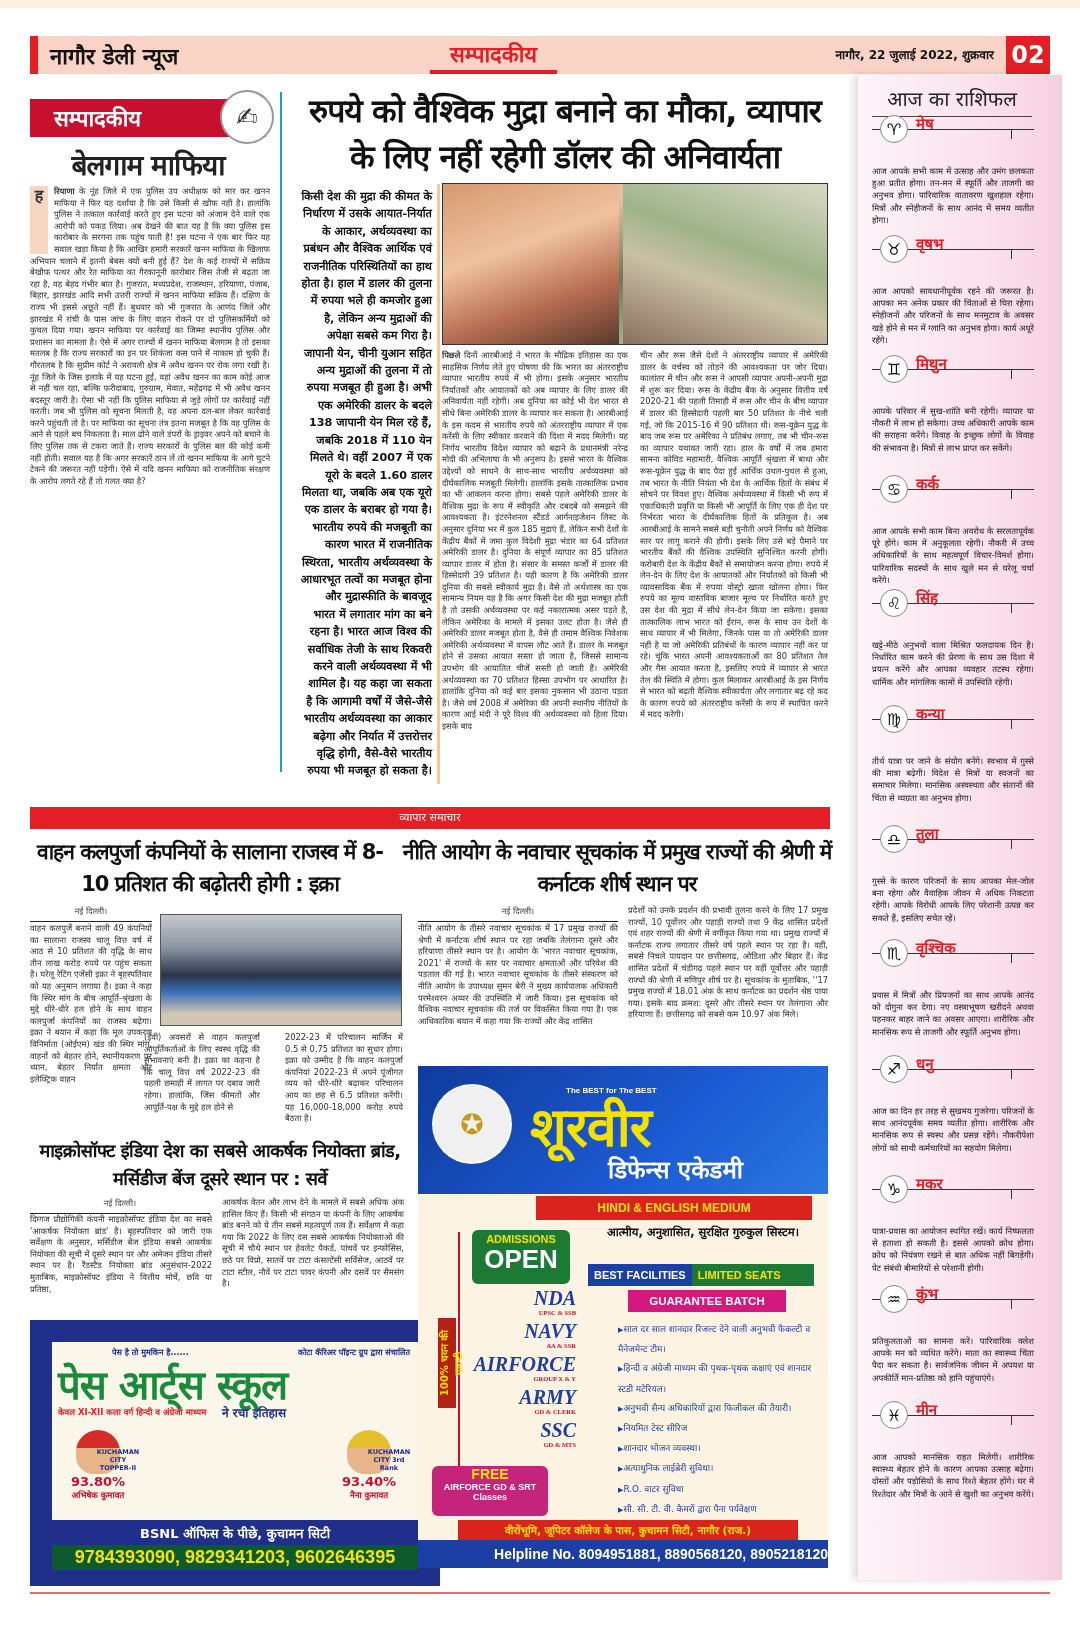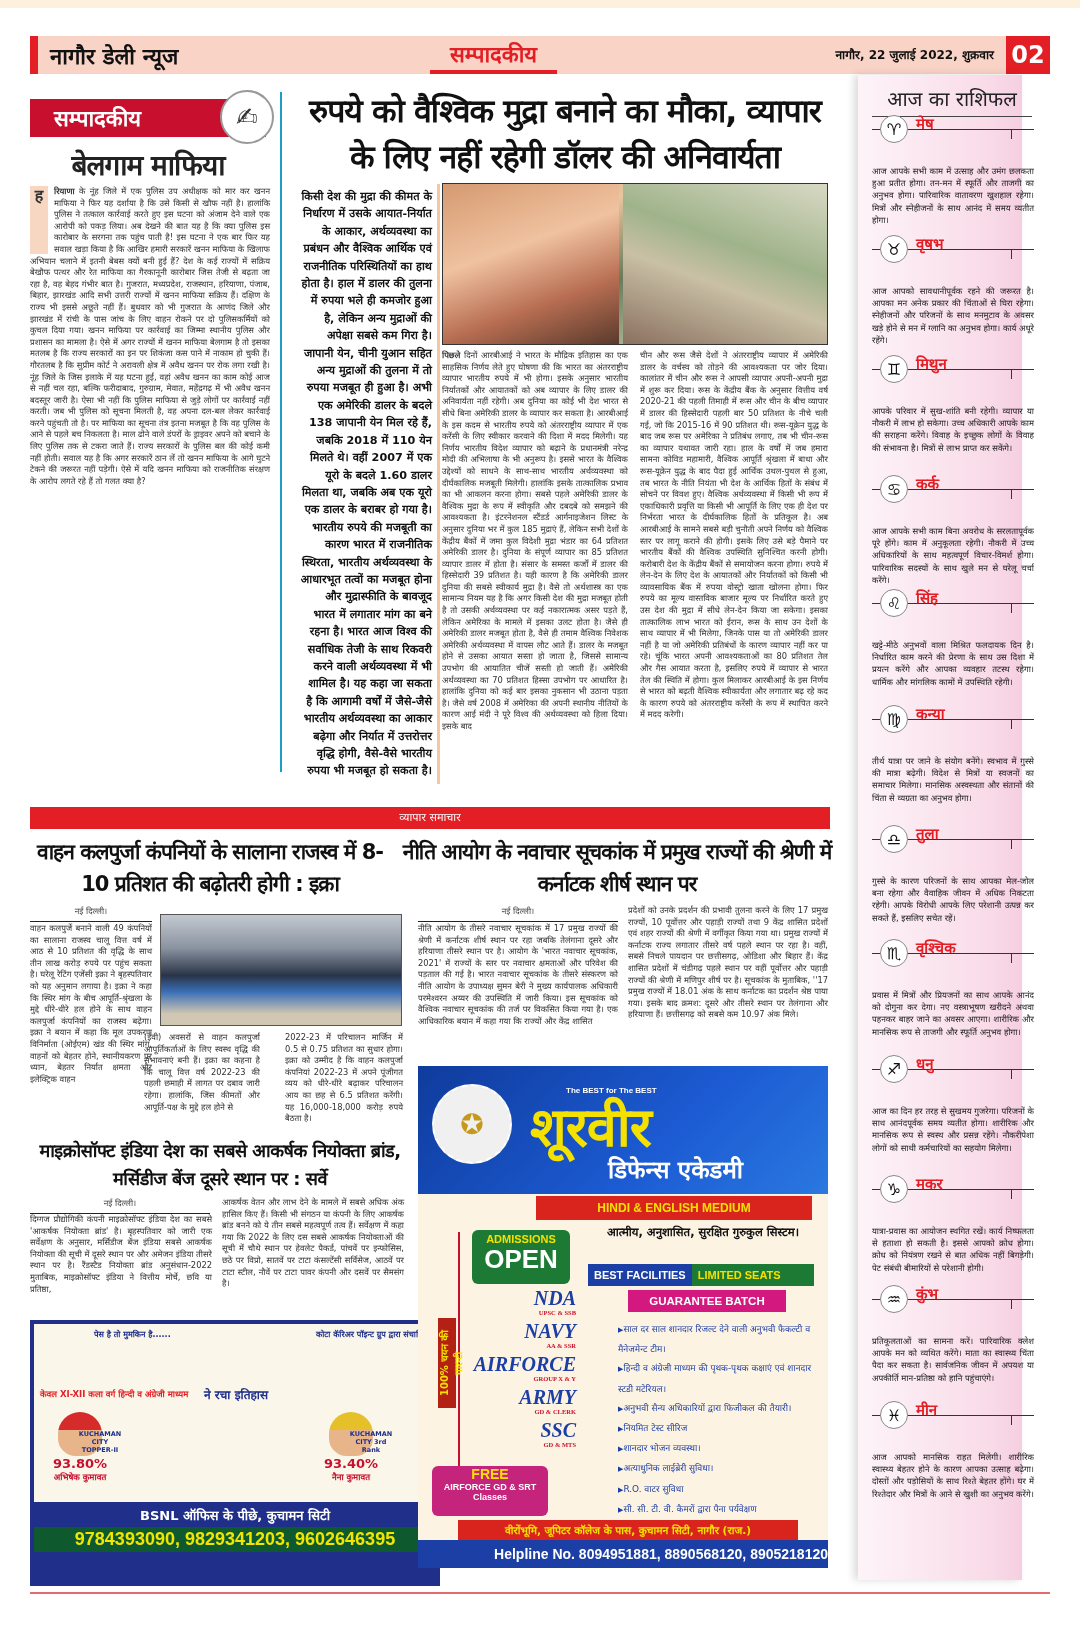--- a/index.html
+++ b/index.html
@@ -22,39 +22,39 @@
 .mainhead{position:absolute;left:295px;top:88px;width:540px;text-align:center;font-size:32px;font-weight:bold;line-height:46px;color:#111;letter-spacing:-1px}
 .pull{position:absolute;left:300px;top:188px;width:132px;font-size:11.2px;line-height:17.4px;text-align:right;color:#111;font-weight:bold}
 .pulldiv{position:absolute;left:437px;top:184px;width:3px;height:600px;background:#f6c6a0}
 .photo{position:absolute;left:442px;top:183px;width:386px;height:162px;background:linear-gradient(135deg,#8a6a4a 0%,#c9a06d 20%,#e7c6a0 35%,#6a7a5a 50%,#aebc9b 65%,#d0c7a8 80%,#4a4a3e 100%);border:1px solid #333}
 .photo .p1{position:absolute;left:0;top:0;width:176px;height:160px;background:linear-gradient(160deg,#d59a70,#f0c2a0 40%,#b86e52 70%,#5a3a2c)}
 .photo .p2{position:absolute;left:180px;top:0;width:204px;height:160px;background:linear-gradient(200deg,#d9d9c5,#9fb38a 40%,#c9c0a5 60%,#8a7060)}
 .artcol{position:absolute;font-size:8.3px;line-height:11.6px;text-align:justify;color:#333}
 .colA{left:442px;top:350px;width:186px}
 .colB{left:640px;top:350px;width:188px}
 
-.horo{position:absolute;left:858px;top:75px;width:164px;height:1505px;background:linear-gradient(90deg,#fdf4f8 0%,#f9dbe8 80%,#f5cfe0 100%);box-shadow:-4px 0 8px rgba(0,0,0,0.15)}
+.horo{position:absolute;left:858px;top:75px;width:204px;height:1505px;background:linear-gradient(90deg,#fdf4f8 0%,#f9dbe8 80%,#f5cfe0 100%);box-shadow:-4px 0 8px rgba(0,0,0,0.15)}
 .horo-title{position:absolute;left:14px;top:10px;width:160px;text-align:center;font-size:20px;font-family:"DejaVu Serif",serif;color:#222;border-bottom:1px solid #444;padding-bottom:4px}
 .sign{position:absolute;left:14px;width:162px}
 .sign-head{position:relative;height:32px}
 .sign-line{position:absolute;left:0;top:16px;width:162px;height:1px;background:#333}
 .sign-notch{position:absolute;left:130px;top:16px;width:10px;height:10px;border-right:1px solid #333}
 .sign-icon{position:absolute;left:8px;top:2px;width:28px;height:28px;border-radius:50%;background:#fff;border:1px solid #888;color:#111;font-size:16px;text-align:center;line-height:28px}
 .sign-name{position:absolute;left:44px;top:0;font-size:15px;color:#e31e24;font-weight:bold}
 .sign-text{font-size:8.4px;line-height:12.2px;text-align:justify;color:#222;margin-top:20px}
 
 .bizbar{position:absolute;left:30px;top:807px;width:800px;height:22px;background:#e31e24;color:#fff;text-align:center;font-size:11px;line-height:22px}
 .bizhead1{position:absolute;left:30px;top:836px;width:360px;text-align:center;font-size:21px;font-weight:bold;line-height:32px;color:#111;letter-spacing:-1px}
 .bizhead2{position:absolute;left:402px;top:836px;width:430px;text-align:center;font-size:21px;font-weight:bold;line-height:32px;color:#111;letter-spacing:-1px}
 .dateline{position:absolute;font-size:8.3px;color:#444;text-align:center;border-bottom:1px solid #222;padding-bottom:5px}
 .carphoto{position:absolute;left:160px;top:914px;width:242px;height:112px;background:linear-gradient(180deg,#c4c9d0 0%,#8a93a0 30%,#2a3448 55%,#3a6fb7 70%,#d2c7b2 90%);border:1px solid #555}
 .small{position:absolute;font-size:8.3px;line-height:11.6px;text-align:justify;color:#333}
 .mshead{position:absolute;left:30px;top:1137px;width:380px;text-align:center;font-size:18px;font-weight:bold;line-height:28px;color:#111;letter-spacing:-0.5px}
 
-.pace{position:absolute;left:30px;top:1320px;width:410px;height:266px;background:#1f2f8a;padding:4px}
+.pace{position:absolute;left:30px;top:1320px;width:410px;height:266px;background:#1f2f8a;padding:22px}
 .pace-in{position:relative;width:100%;height:178px;background:#fbf6ea}
 .pace-tag1{position:absolute;left:60px;top:4px;font-size:8px;font-weight:bold;color:#1f2f8a}
 .pace-tag2{position:absolute;right:8px;top:4px;font-size:8px;font-weight:bold;color:#1f2f8a}
 .pace-title{position:absolute;left:6px;top:14px;font-size:40px;font-weight:bold;color:#1a8a3b;letter-spacing:-1px}
 .pace-sub{position:absolute;left:6px;top:64px;font-size:8.5px;font-weight:bold;color:#e31e24}
 .pace-sub2{position:absolute;left:170px;top:62px;font-size:12px;font-weight:bold;color:#1f2f8a}
 .students{position:absolute;left:4px;top:88px;width:355px;height:88px;display:flex;justify-content:space-between}
 .student{width:84px;text-align:center;position:relative}
 .face{width:44px;height:44px;border-radius:50% 50% 40% 40%;margin:0 auto;background:linear-gradient(180deg,#d62b2b 0 40%,#e8b48a 40%)}
 .face.y{background:linear-gradient(180deg,#e5c02a 0 40%,#e8b48a 40%)}
@@ -258,20 +258,21 @@
 
 <h2 class="mshead">माइक्रोसॉफ्ट इंडिया देश का सबसे आकर्षक नियोक्ता ब्रांड, मर्सिडीज बेंज दूसरे स्थान पर : सर्वे</h2>
 <div class="dateline" style="left:30px;top:1197px;width:180px;">नई दिल्ली।</div>
 <div class="small" style="left:30px;top:1214px;width:182px;">दिग्गज प्रौद्योगिकी कंपनी माइक्रोसॉफ्ट इंडिया देश का सबसे 'आकर्षक नियोक्ता ब्रांड' है। बृहस्पतिवार को जारी एक सर्वेक्षण के अनुसार, मर्सिडीज बेंज इंडिया सबसे आकर्षक नियोक्ता की सूची में दूसरे स्थान पर और अमेजन इंडिया तीसरे स्थान पर है। रैंडस्टैड नियोक्ता ब्रांड अनुसंधान-2022 मुताबिक, माइक्रोसॉफ्ट इंडिया ने वित्तीय मोर्चे, छवि या प्रतिष्ठा,</div>
 <div class="small" style="left:222px;top:1197px;width:182px;">आकर्षक वेतन और लाभ देने के मामले में सबसे अधिक अंक हासिल किए हैं। किसी भी संगठन या कंपनी के लिए आकर्षक ब्रांड बनने को ये तीन सबसे महत्वपूर्ण तत्व हैं। सर्वेक्षण में कहा गया कि 2022 के लिए दस सबसे आकर्षक नियोक्ताओं की सूची में चौथे स्थान पर हेवलेट पैकर्ड, पांचवें पर इन्फोसिस, छठे पर विप्रो, सातवें पर टाटा कंसल्टेंसी सर्विसेज, आठवें पर टाटा स्टील, नौवें पर टाटा पावर कंपनी और दसवें पर सैमसंग है।</div>
 
 <div class="pace">
   <div class="pace-in">
     <span class="pace-tag1">पेस है तो मुमकिन है......</span>
     <span class="pace-tag2">कोटा कॅरिअर पॉइन्ट ग्रुप द्वारा संचालित</span>
+    <div class="pace-title">पेस आर्ट्स स्कूल</div>
     <div class="pace-sub">केवल XI-XII कला वर्ग हिन्दी व अंग्रेजी माध्यम</div>
     <div class="pace-sub2">ने रचा इतिहास</div>
     <div class="students" id="students">
         <div class="student">
           <div class="face "></div>
           <div class="rank">KUCHAMAN CITY TOPPER-II</div>
           <div class="pct">93.80%</div>
           <div class="sname">अभिषेक कुमावत</div>
         </div>
         <div class="student">

